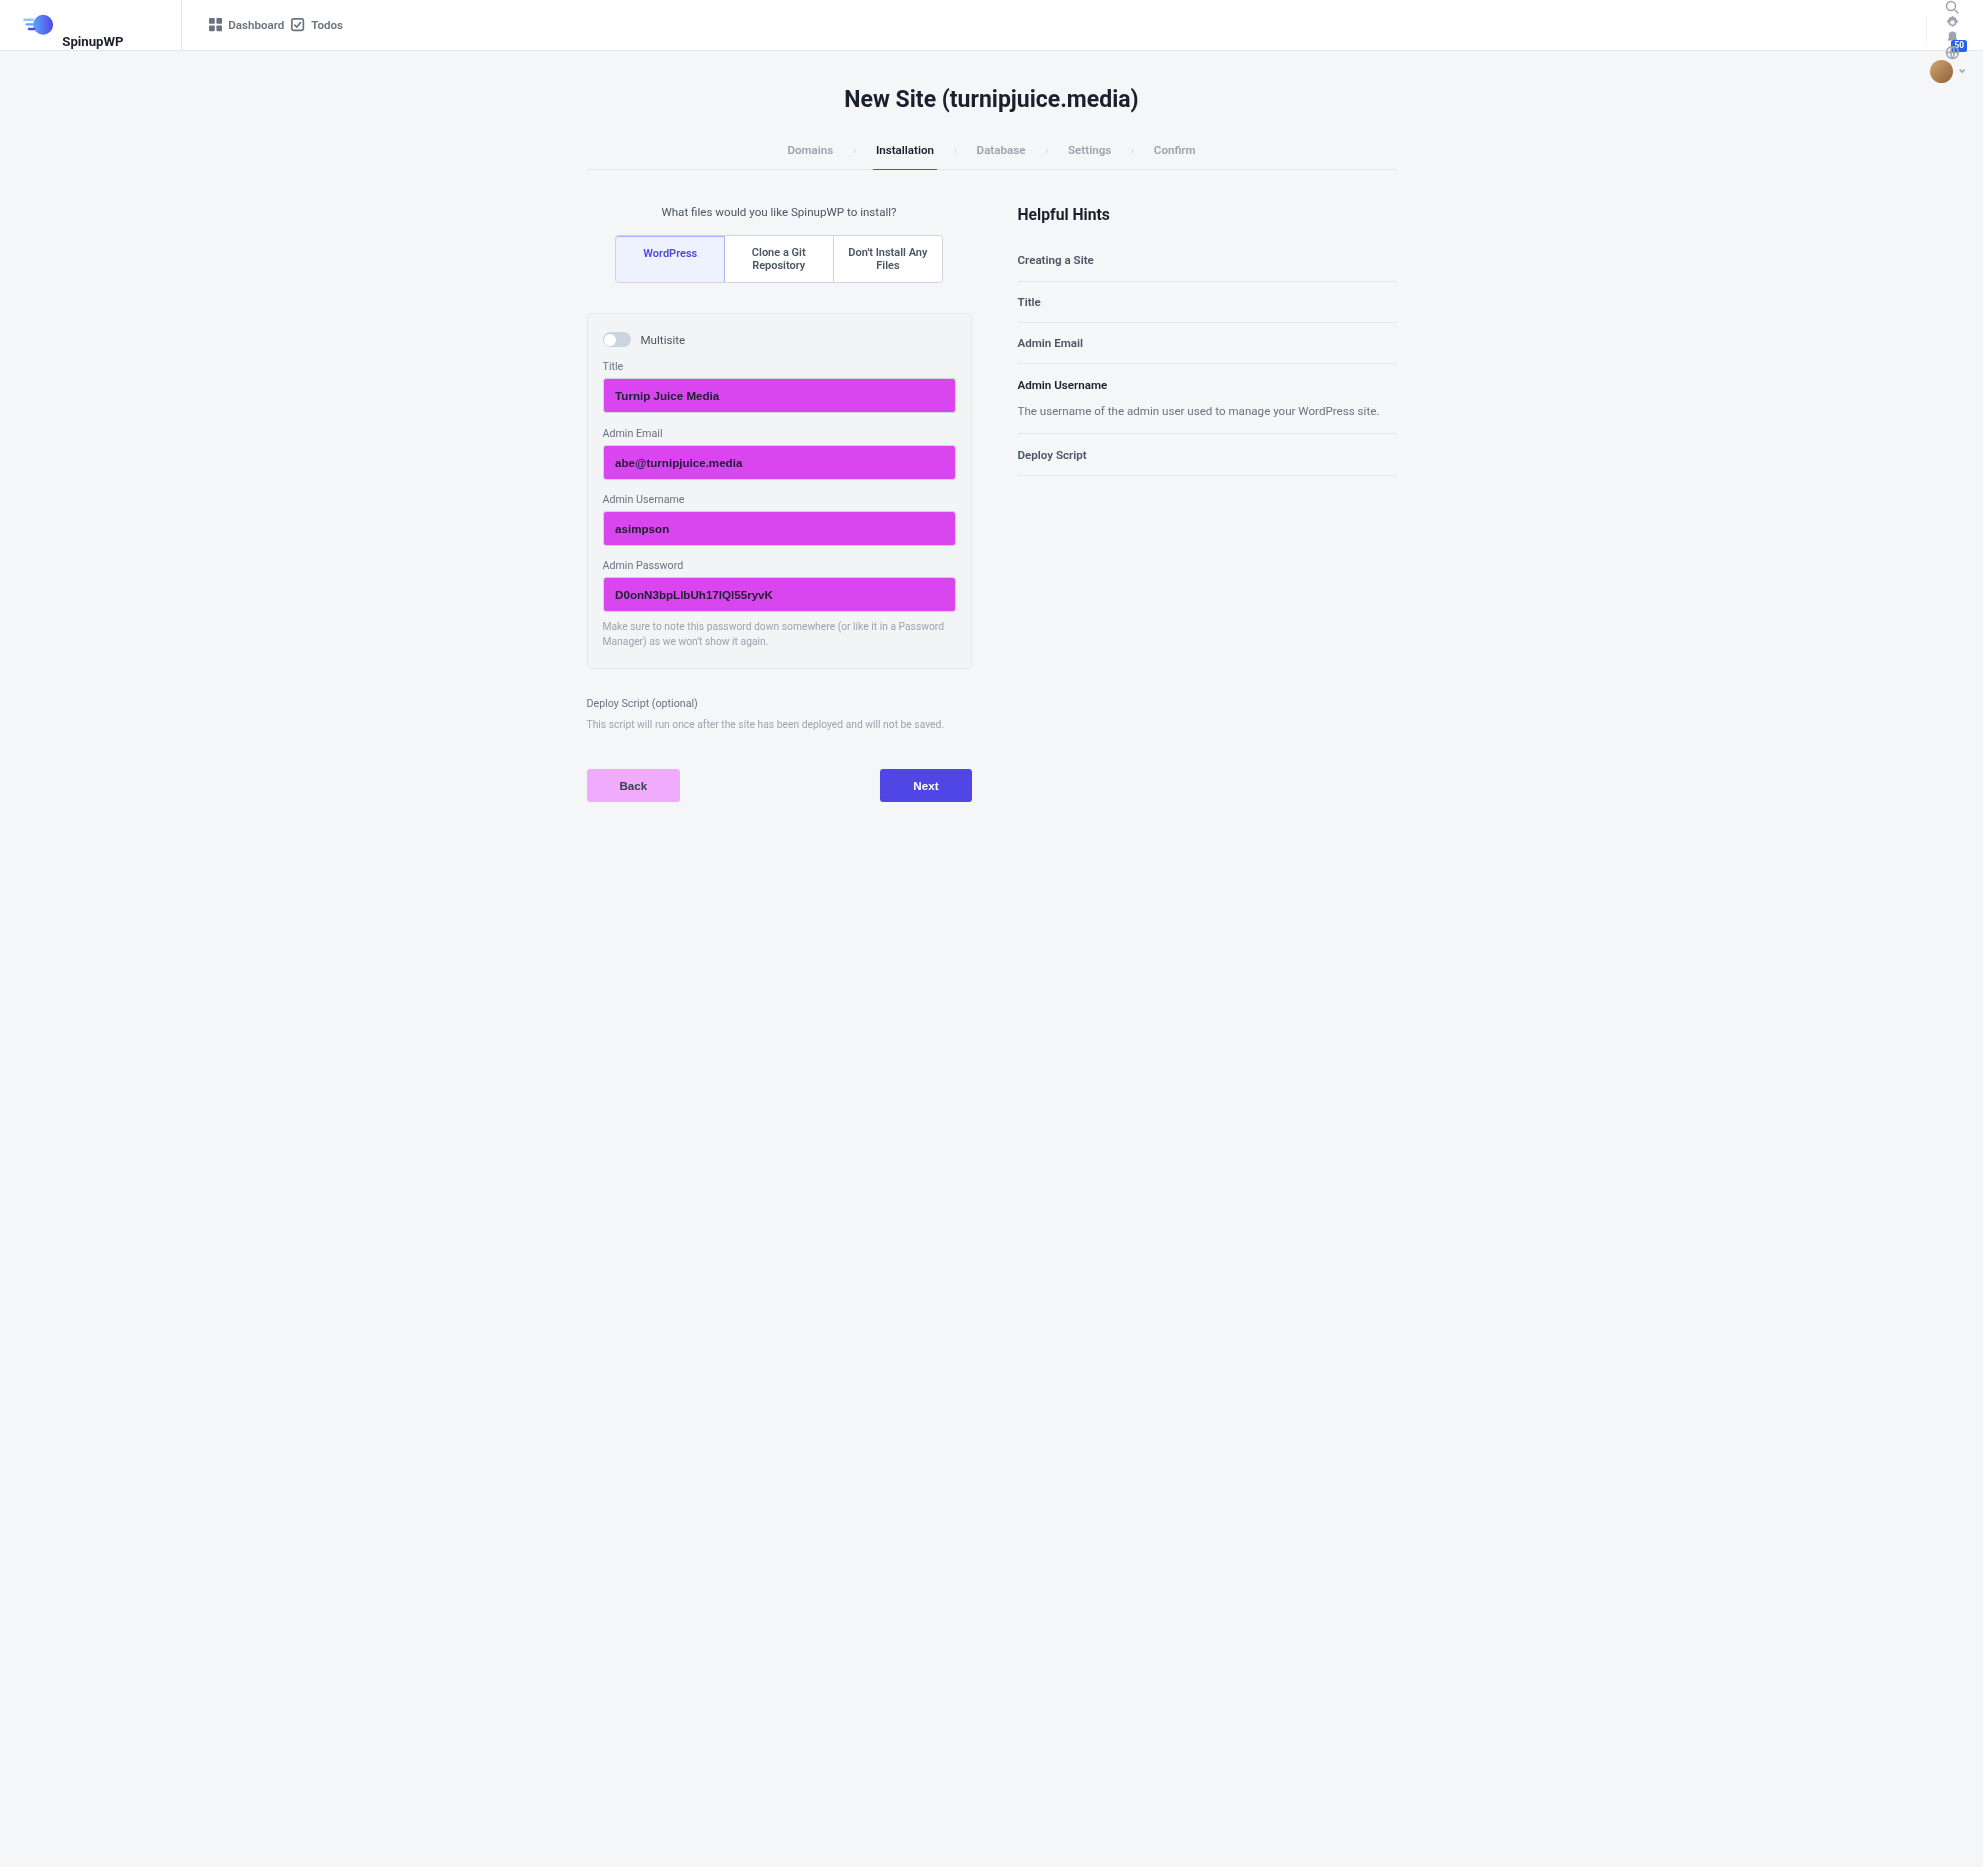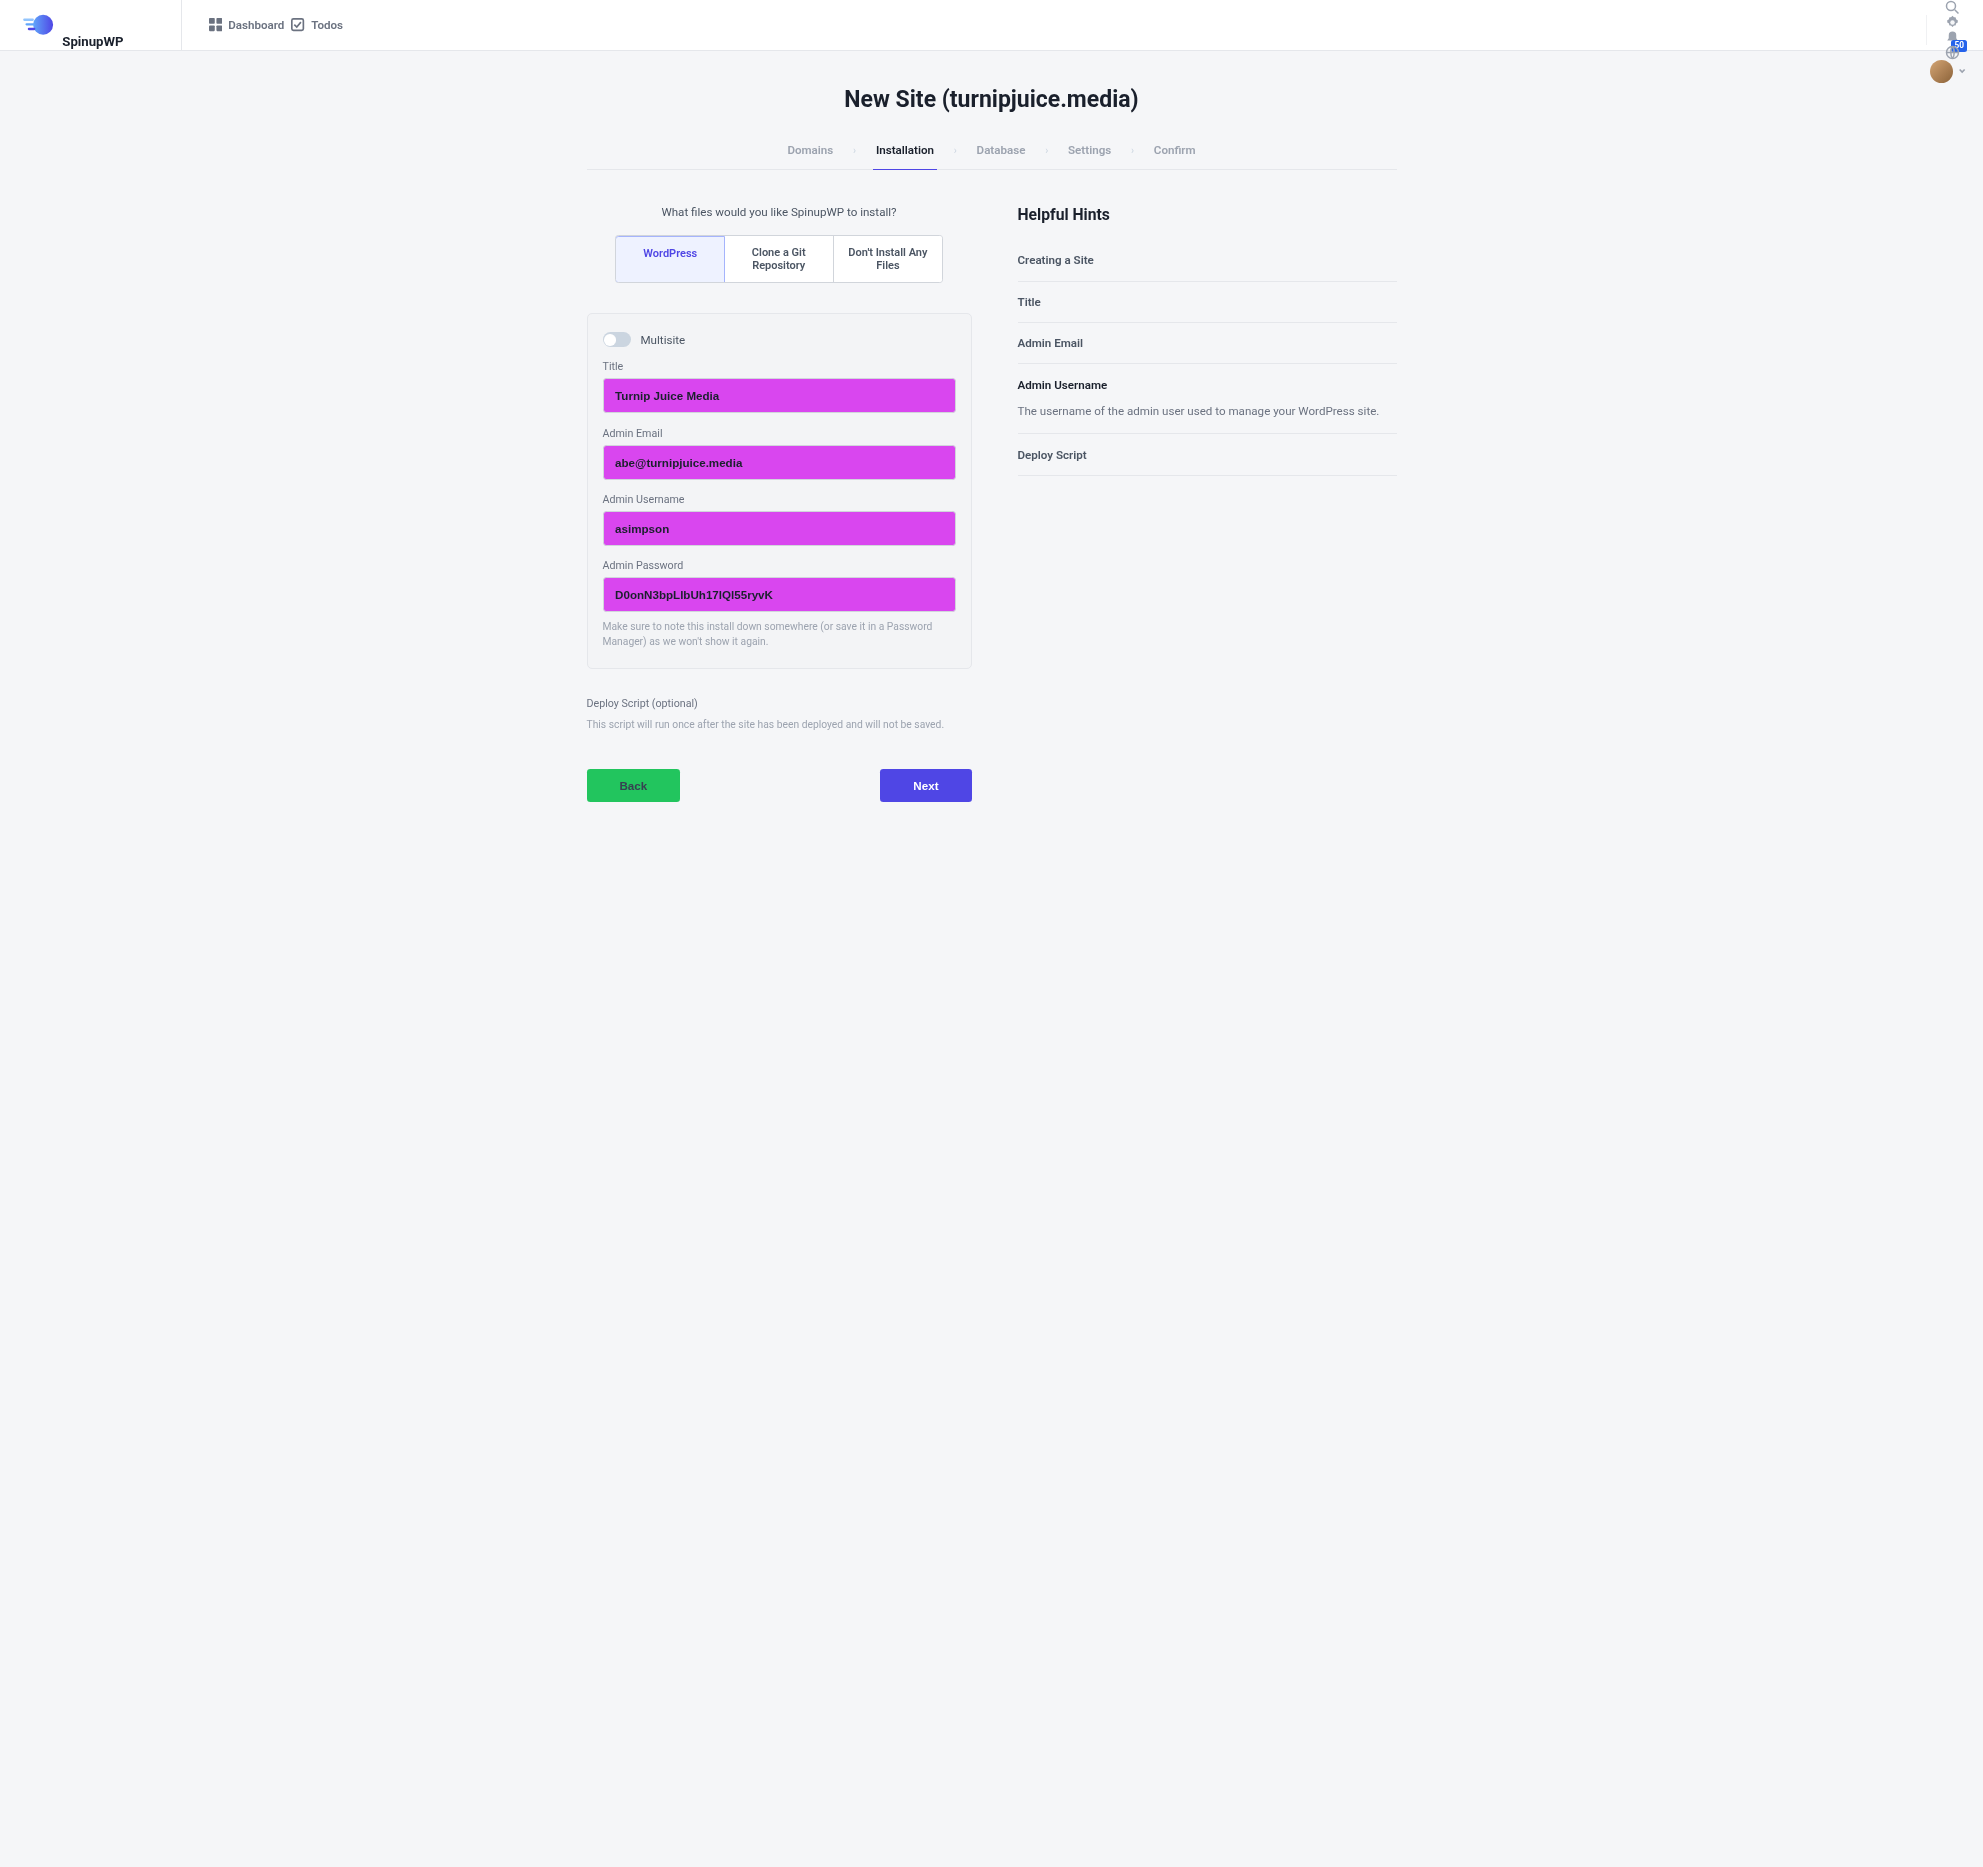--- a/index.html
+++ b/index.html
@@ -274,21 +274,21 @@
   margin-top: 38px;
 }
 .btn {
   padding: 10px 33px;
   border-radius: 3.3px;
   font-weight: 600;
   font-size: 11.6px;
   cursor: pointer;
   border: none;
 }
-.btn-back { background: #22c55e; color: #374151; }
+.btn-back { background: #f0abfc; color: #374151; }
 .btn-next { background: #4f46e5; color: #fff; }
 
 .hints-title {
   font-size: 15.7px;
   font-weight: 700;
   color: #1a202c;
   margin-bottom: 16.5px;
 }
 .hint-item {
   padding: 13.2px 0;
@@ -422,21 +422,21 @@
         </div>
 
         <div class="field">
           <label class="field-label">Admin Username</label>
           <input class="field-input" value="asimpson" style="">
         </div>
 
         <div class="field" style="margin-bottom:0">
           <label class="field-label">Admin Password</label>
           <input class="field-input" value="D0onN3bpLlbUh17lQl55ryvK" style="">
-          <div class="field-hint">Make sure to note this install down somewhere (or save it in a Password Manager) as we won't show it again.</div>
+          <div class="field-hint">Make sure to note this password down somewhere (or like it in a Password Manager) as we won't show it again.</div>
         </div>
       </div>
 
       <div class="deploy-label">Deploy Script (optional)</div>
       <div class="code-hint">This script will run once after the site has been deployed and will not be saved.</div>
 
       <div class="btn-row">
         <button class="btn btn-back">Back</button>
         <button class="btn btn-next">Next</button>
       </div>

